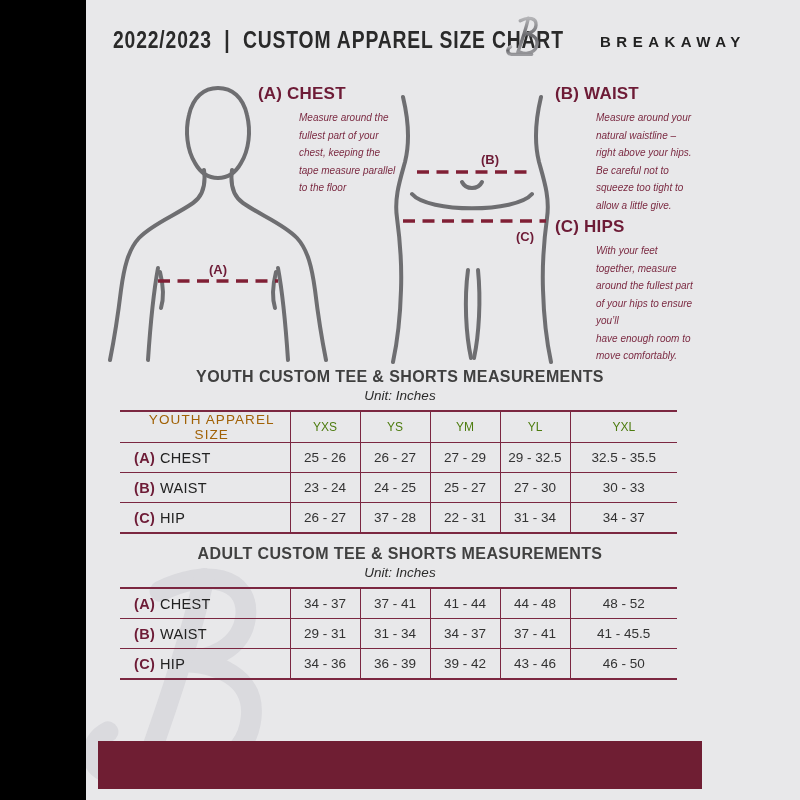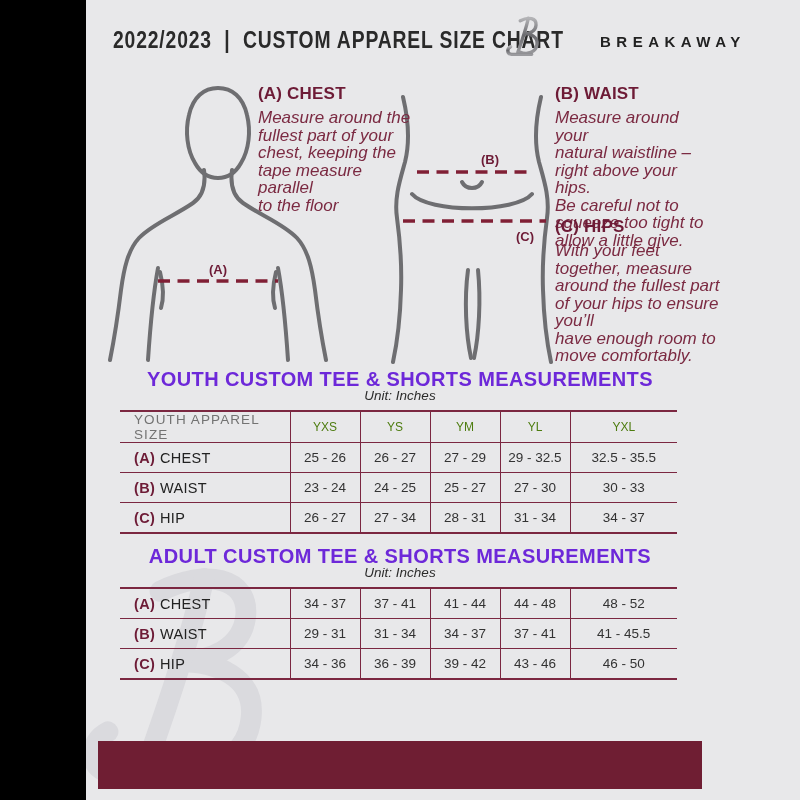--- a/index.html
+++ b/index.html
@@ -10,31 +10,31 @@
         letter-spacing:1px;transform:scaleX(0.84);transform-origin:0 0;white-space:pre;}
   .logo{position:absolute;left:414px;top:14px;width:50px;height:48px;}
   .brand{position:absolute;left:470px;top:33px;font-size:15px;font-weight:bold;color:#222;letter-spacing:5.5px;margin-left:44px;}
   
   .figures{position:absolute;left:0;top:70px;width:628px;height:300px;}
   .outline{fill:none;stroke:#6e6e71;stroke-width:4;stroke-linecap:round;}
   .dashline{fill:none;stroke:#801f35;stroke-width:3.5;stroke-dasharray:12 7.5;}
   .marker{font-family:"Liberation Sans",sans-serif;font-size:13px;font-weight:bold;fill:#6d1b36;text-anchor:middle;}
   
   .sec-head{position:absolute;font-size:17px;font-weight:bold;color:#6d1b36;letter-spacing:0.2px;}
-  .sec-body{position:absolute;font-size:17px;font-style:italic;color:#7b2a42;line-height:17.5px;white-space:pre-line;}
-  
-  .tbl-title{position:absolute;left:0;width:628px;text-align:center;font-size:20px;font-weight:bold;
-        color:#6d28d9;letter-spacing:0.4px;}
+  .sec-body{position:absolute;font-size:10px;font-style:italic;color:#7b2a42;line-height:17.5px;white-space:pre-line;margin-left:41px;}
+  
+  .tbl-title{position:absolute;left:0;width:628px;text-align:center;font-size:16px;font-weight:bold;
+        color:#404040;letter-spacing:0.4px;}
   .tbl-unit{position:absolute;left:0;width:628px;text-align:center;font-size:13.5px;font-style:italic;color:#2b2b2b;}
   
   .sizetable{position:absolute;left:34px;width:557px;border-collapse:collapse;table-layout:fixed;
         border-top:2.5px solid #7b2741;border-bottom:2.5px solid #7b2741;}
   .sizetable td{height:29px;padding:0;font-size:13.5px;color:#333;text-align:center;vertical-align:middle;}
   .sizetable tr.head td{height:30px;font-size:12px;font-weight:normal;color:#4d7c0f;}
-  .sizetable tr.head td.lbl{font-weight:normal;font-size:13.5px;letter-spacing:1.1px;color:#737373;}
+  .sizetable tr.head td.lbl{font-weight:normal;font-size:13.5px;letter-spacing:1.1px;color:#a16207;text-align:center;}
   .sizetable tr + tr td{border-top:1.6px solid #7b2741;}
   .sizetable td + td{border-left:1.6px solid #7b2741;}
   .sizetable td.lbl{text-align:left;padding-left:14px;}
   .sizetable td.rowlbl{font-size:14.5px;color:#222;letter-spacing:0.3px;}
   .sizetable .key{font-weight:bold;color:#6d1b36;margin-right:5px;}
   
   .watermark{position:absolute;left:-30px;top:555px;width:260px;height:260px;z-index:0;}
   .wm{fill:none;stroke:#dadade;stroke-width:8;stroke-linecap:round;}
   .content{position:relative;z-index:1;}
   .bottom-bar{position:absolute;left:12px;top:741px;width:604px;height:48px;background:#6f1e33;z-index:2;}
@@ -153,22 +153,22 @@
         <td class="lbl rowlbl"><span class="key">(B)</span><span>WAIST</span></td>
         <td>23 - 24</td>
         <td>24 - 25</td>
         <td>25 - 27</td>
         <td>27 - 30</td>
         <td>30 - 33</td>
       </tr>
       <tr>
         <td class="lbl rowlbl"><span class="key">(C)</span><span>HIP</span></td>
         <td>26 - 27</td>
-        <td>27 - 34</td>
-        <td>28 - 31</td>
+        <td>37 - 28</td>
+        <td>22 - 31</td>
         <td>31 - 34</td>
         <td>34 - 37</td>
       </tr>
     </tbody>
       </table>
 
     <div class="tbl-title" style="top:545px">ADULT CUSTOM TEE &amp; SHORTS MEASUREMENTS</div>
     <div class="tbl-unit" style="top:565px">Unit: Inches</div>
     <table class="sizetable" style="top:587px">
       <colgroup>

